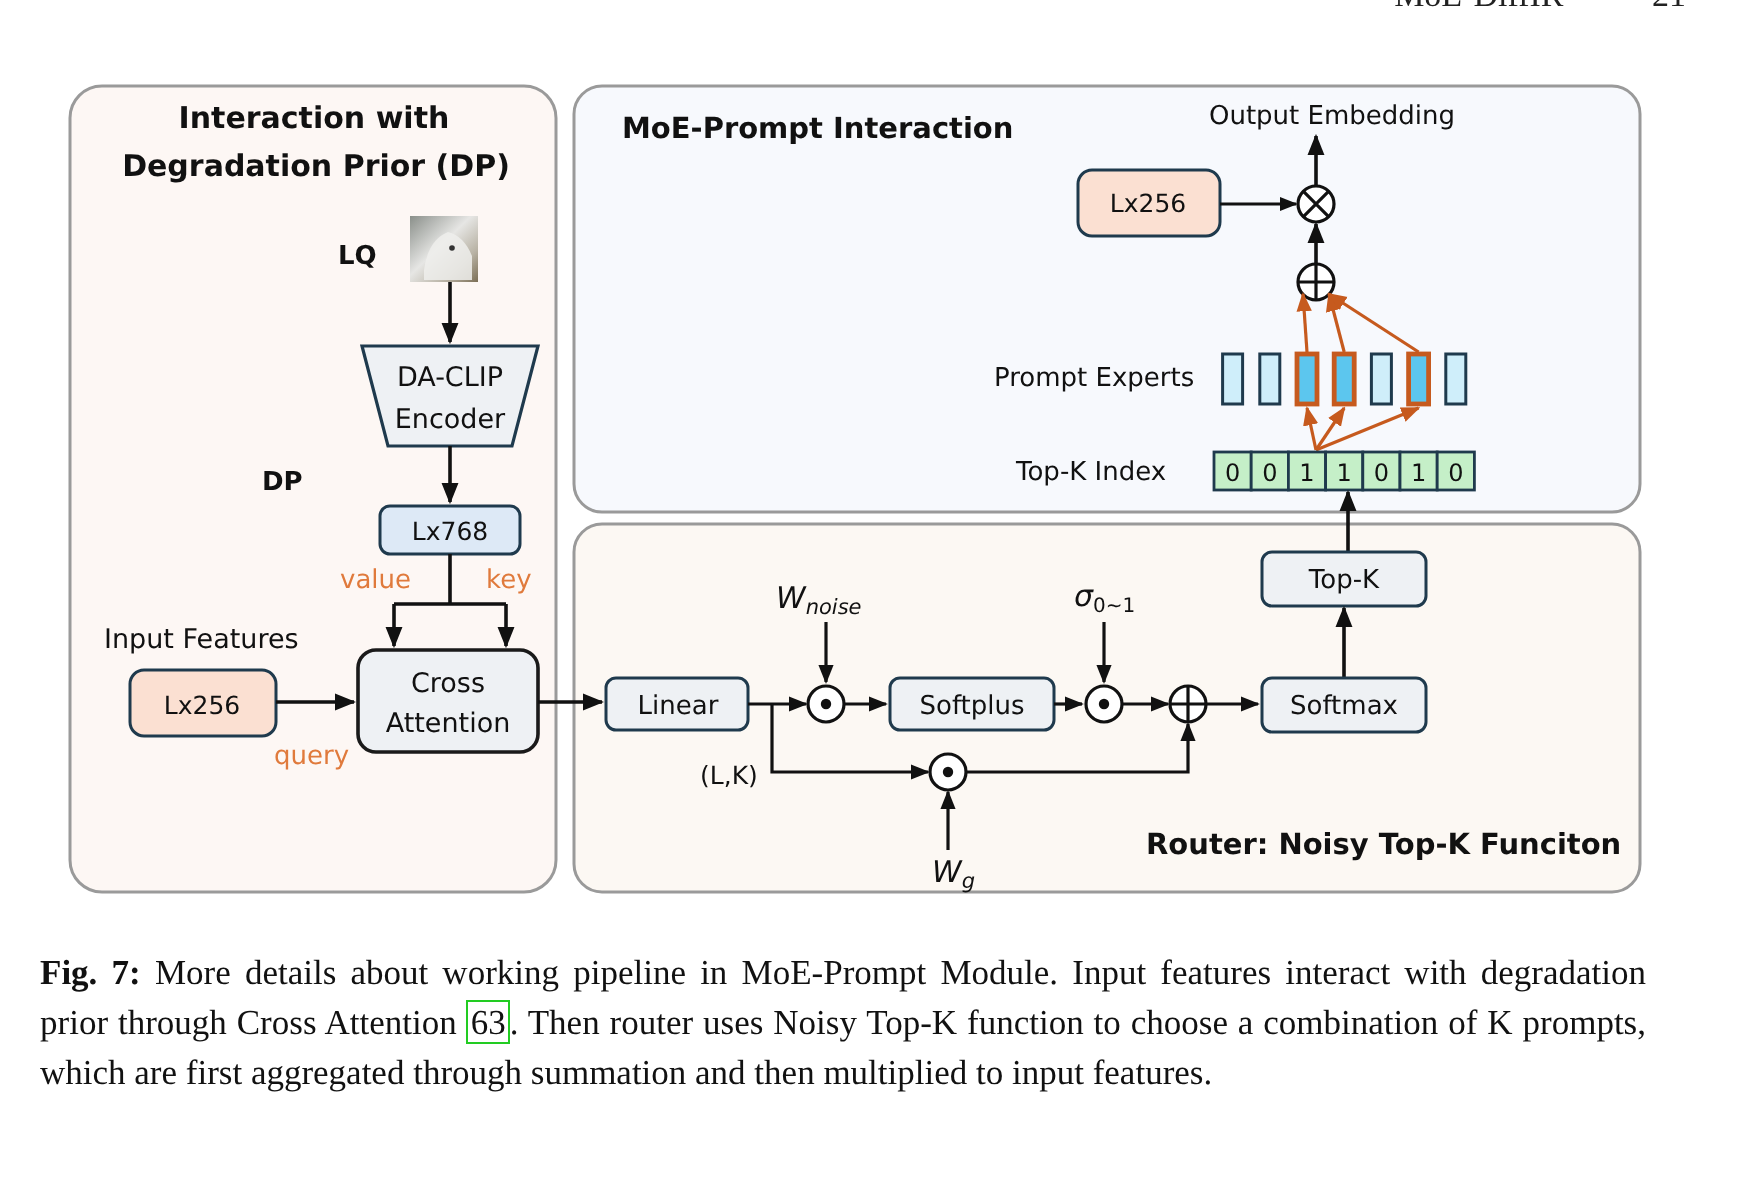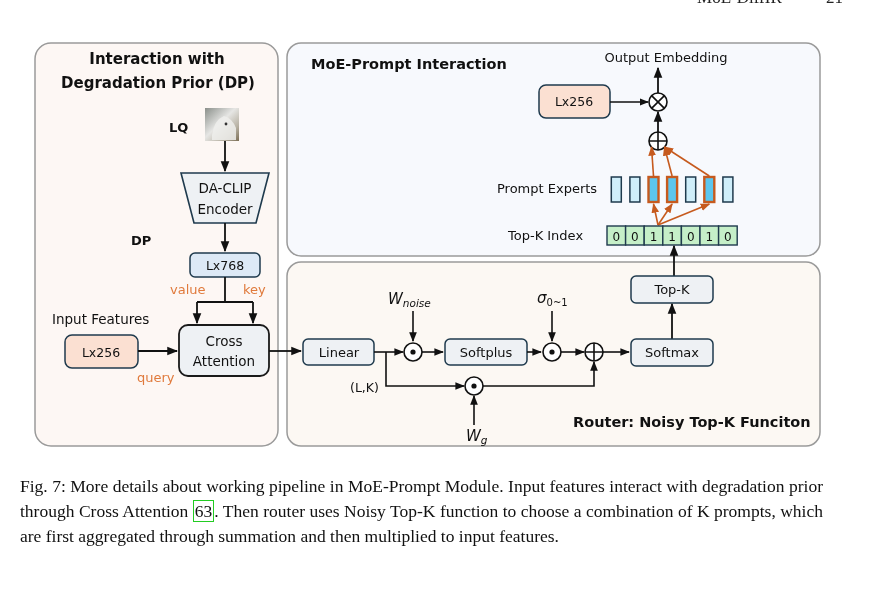--- a/index.html
+++ b/index.html
@@ -1,21 +1,21 @@
 <!DOCTYPE html>
 <html><head>
 <meta charset="utf-8">
 <style>
   html, body { margin:0; padding:0; background:#ffffff; }
   body { width:875px; height:598px; position:relative; overflow:hidden; font-family:"DejaVu Sans", sans-serif; }
   .header { position:absolute; top:-12px; right:32px; font-family:"Liberation Serif", serif; font-size:17px; color:#222; }
   .header span { margin-left:40px; }
   svg text { font-family:"DejaVu Sans", sans-serif; }
   .caption { position:absolute; left:20px; top:474px; width:803px; font-family:"Liberation Serif", serif; font-size:17.5px; line-height:25px; color:#111; text-align:justify; }
-  .caption b { font-weight:normal; }
+  .caption b { font-weight:bold; }
   .cite { border:1.5px solid #22cc22; padding:0 1px; }
 </style>
 </head>
 <body>
 
 <div class="header">
   <span>MoE-DiffIR</span>
   <span>21</span>
 </div>
 

